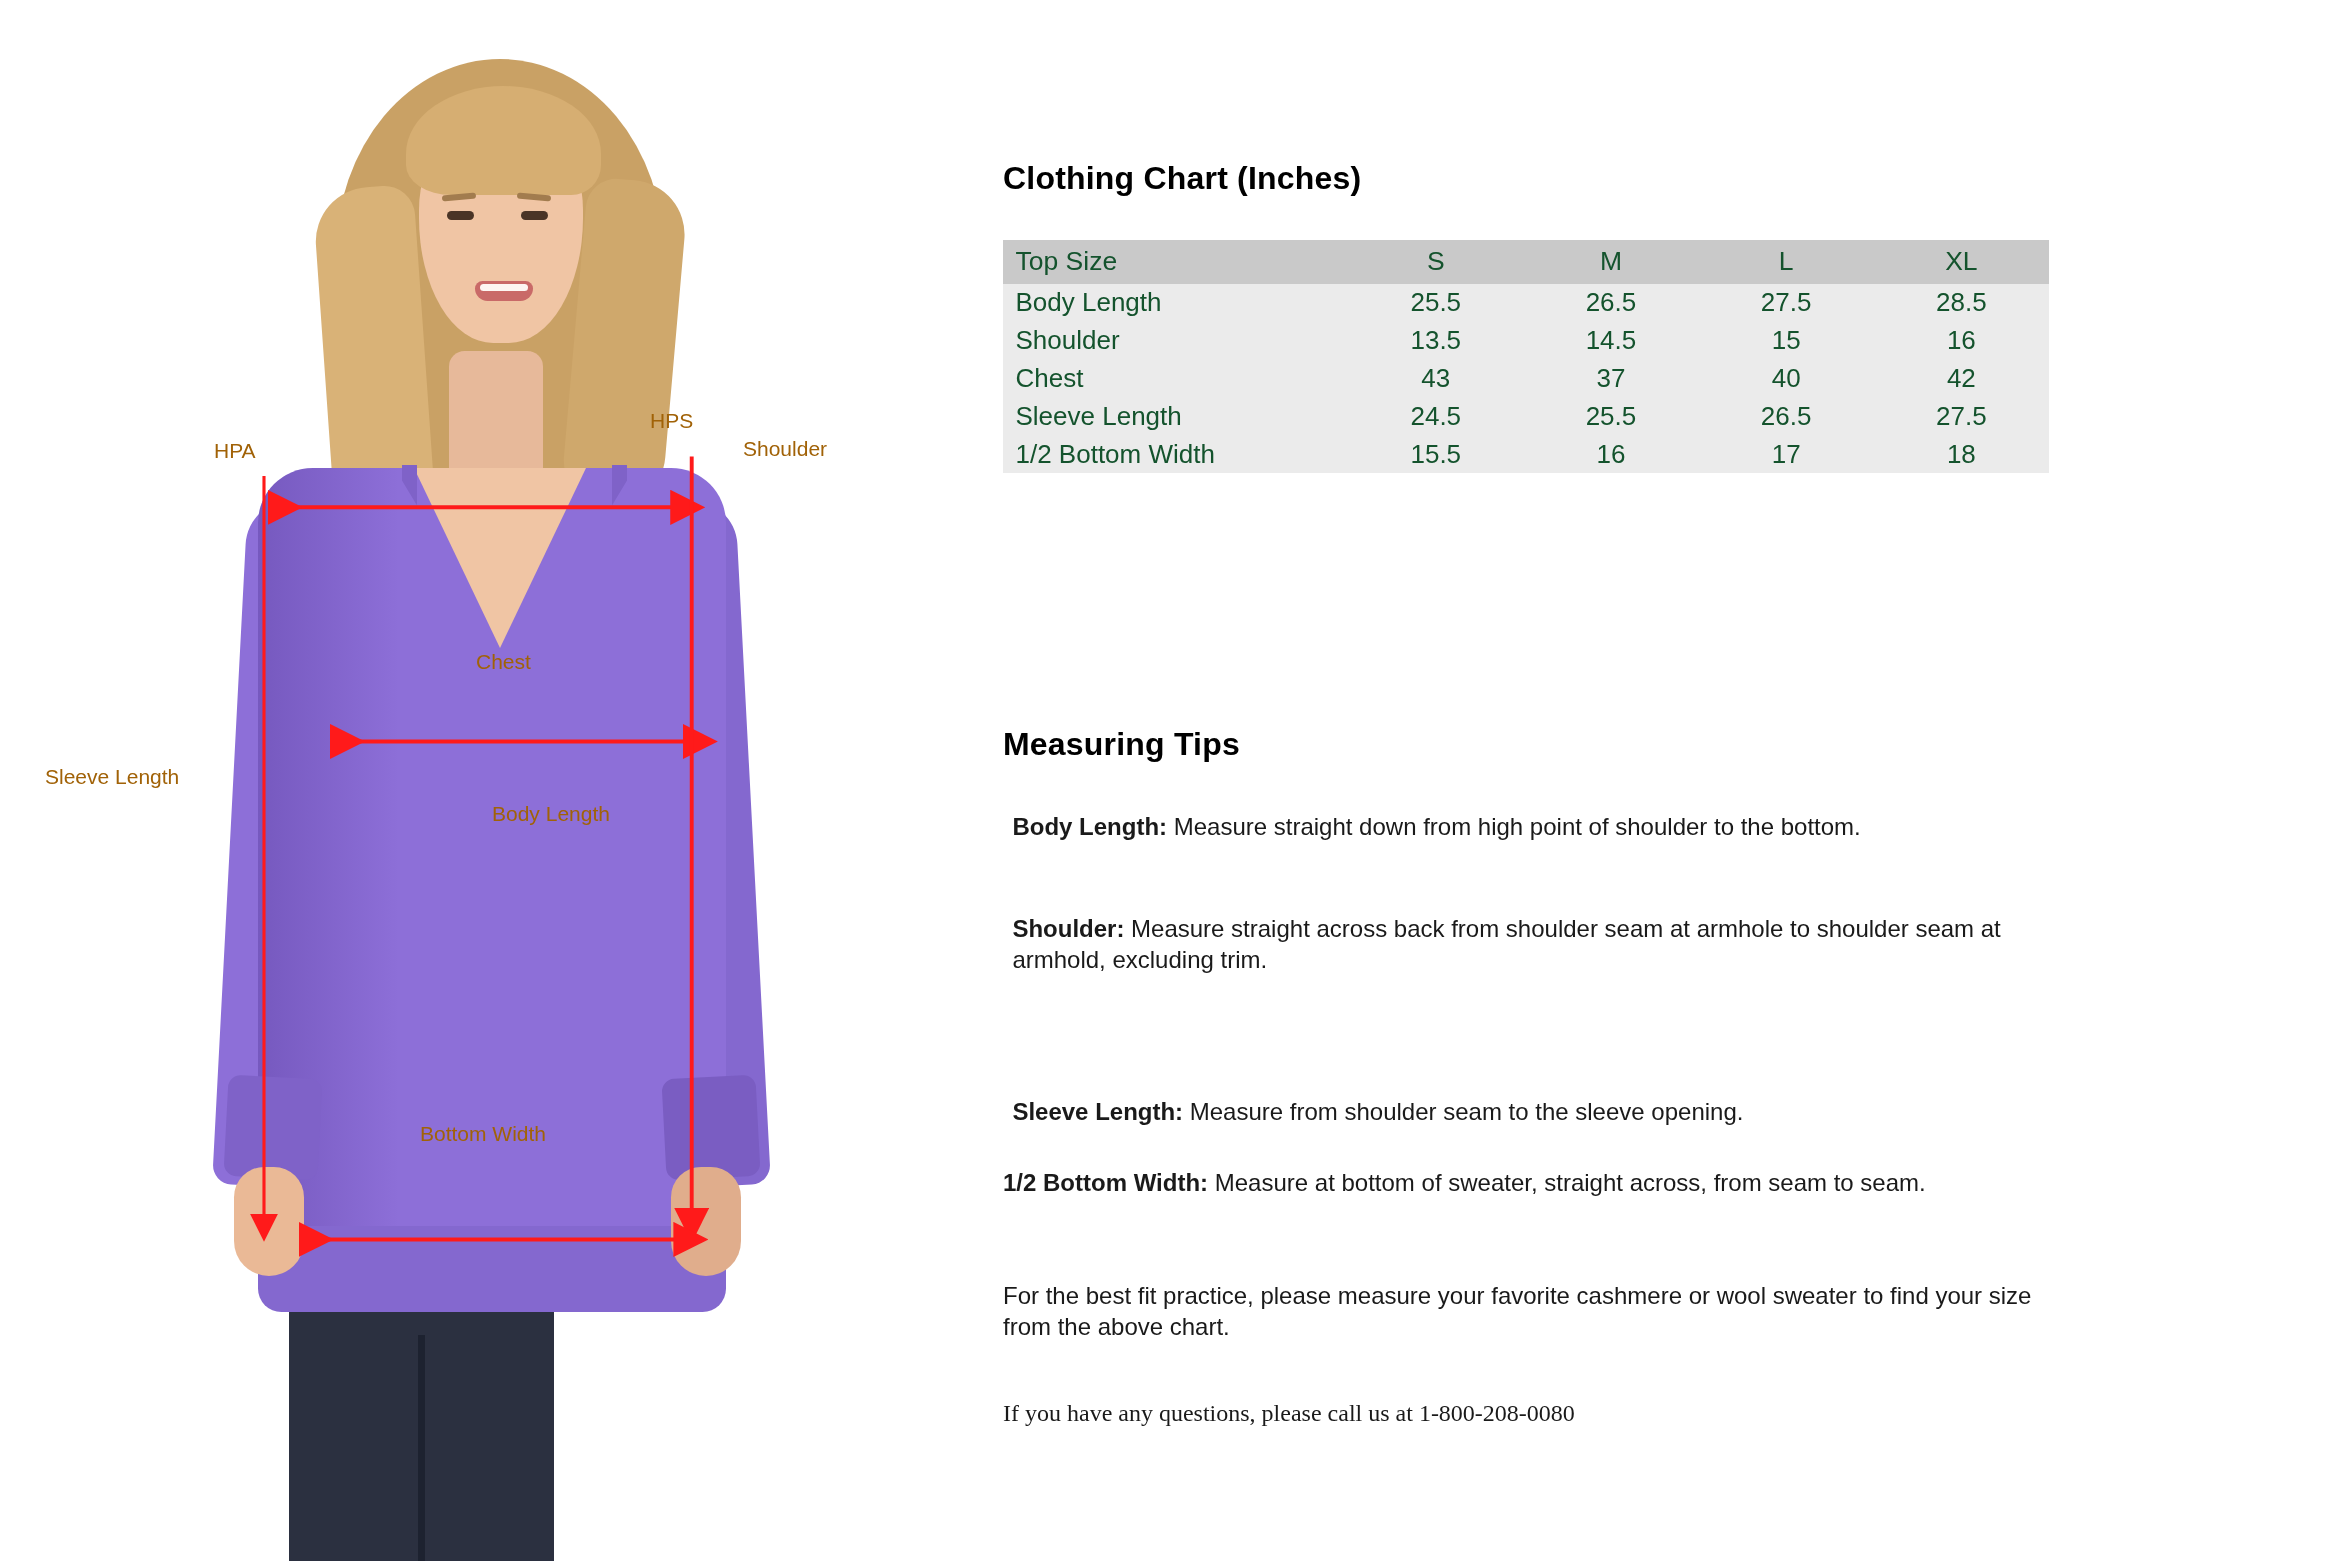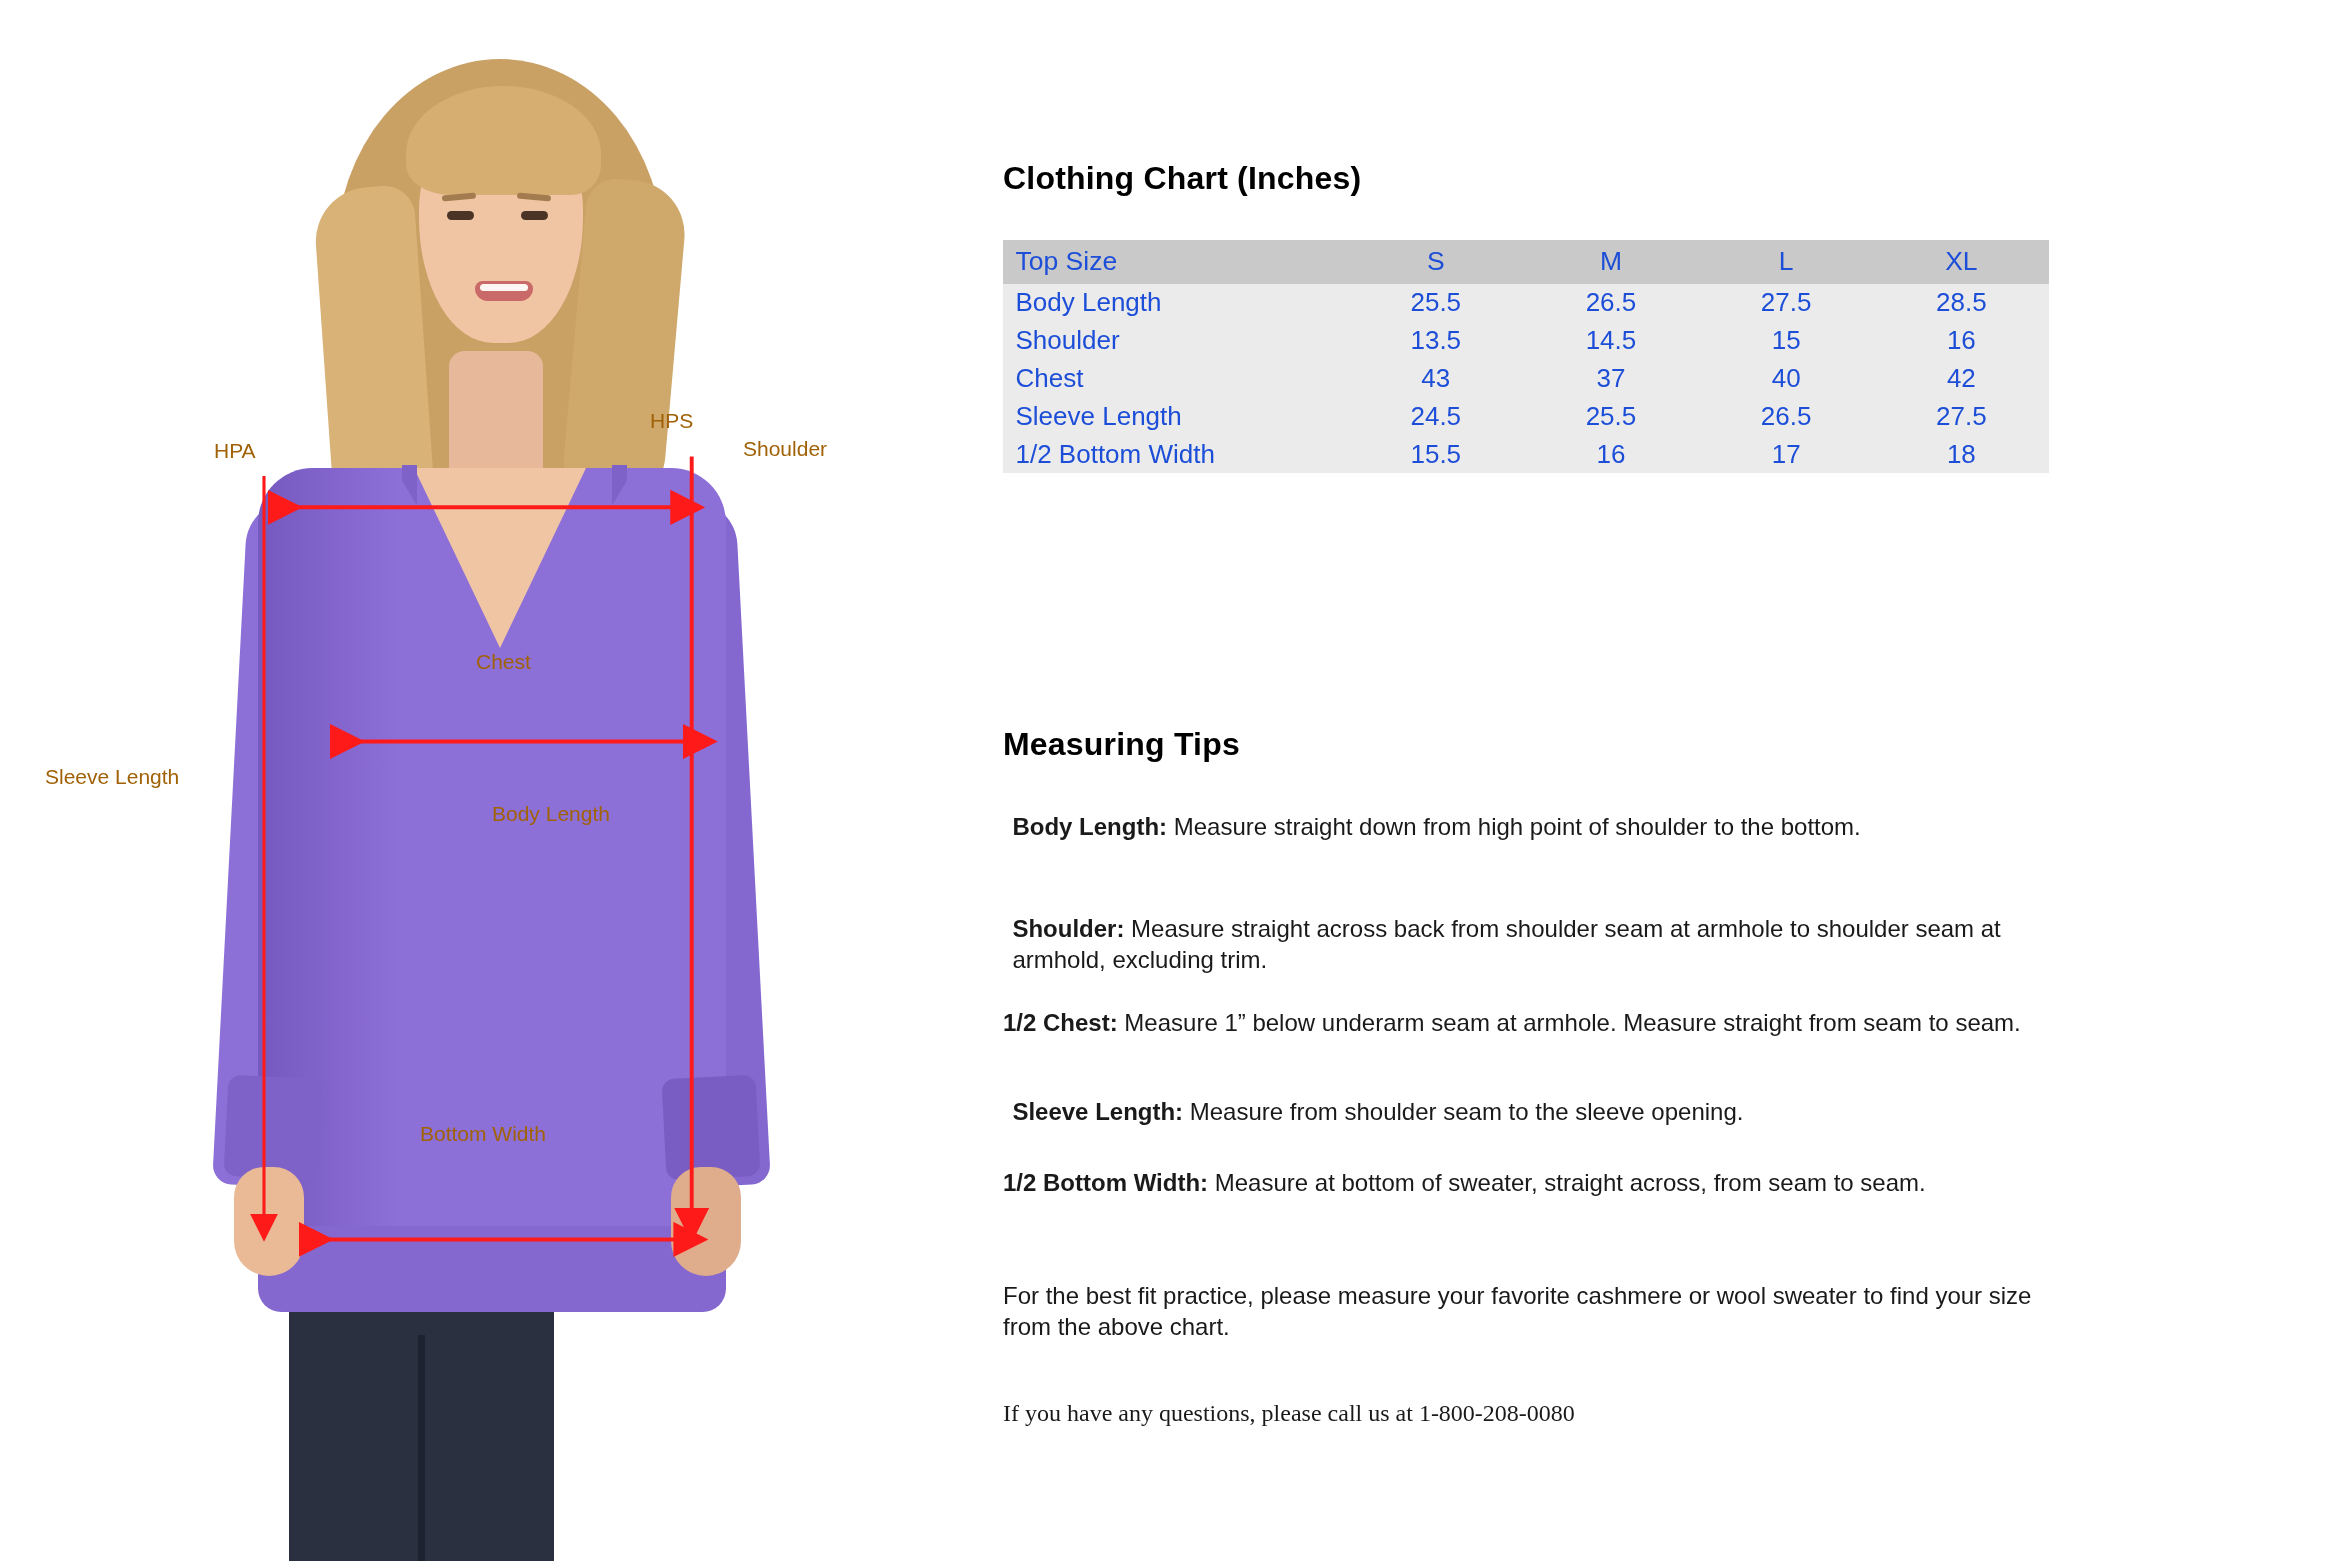--- a/index.html
+++ b/index.html
@@ -194,21 +194,21 @@
   #tips-title  { left: 0px; top: 726px; }
 
   table.size-table {
     position: absolute;
     left: 0px;
     top: 240px;
     width: 1046px;
     border-collapse: collapse;
     background: #ebebeb;
     font-size: 26px;
-    color: #1d4ed8;
+    color: #14532d;
   }
   table.size-table th, table.size-table td {
     padding: 3.1px 0 3.9px 0;
     font-weight: normal;
     text-align: center;
   }
   table.size-table thead th {
     background: #c9c9c9;
     font-size: 26.5px;
     padding-top: 5.5px;
@@ -354,23 +354,20 @@
   </table>
 
   <h1 class="section-title" id="tips-title">Measuring Tips</h1>
 
   <p class="tip tip-indent" id="tip-1">
     <b>Body Length:</b><span> Measure straight down from high point of shoulder to the bottom.</span>
   </p>
   <p class="tip tip-indent" id="tip-2">
     <b>Shoulder:</b><span> Measure straight across back from shoulder seam at armhole to shoulder seam at armhold, excluding trim.</span>
   </p>
-  <p class="tip" id="tip-3">
-    <b>1/2 Chest:</b><span> Measure 1” below underarm seam at armhole. Measure straight from seam to seam.</span>
-  </p>
   <p class="tip tip-indent" id="tip-4">
     <b>Sleeve Length:</b><span> Measure from shoulder seam to the sleeve opening.</span>
   </p>
   <p class="tip" id="tip-5">
     <b>1/2 Bottom Width:</b><span> Measure at bottom of sweater, straight across, from seam to seam.</span>
   </p>
 
   <p class="tip" id="note-1">For the best fit practice, please measure your favorite cashmere or wool sweater to find your size from the above chart.</p>
   <p class="tip" id="note-2">If you have any questions, please call us at 1-800-208-0080</p>
 </div>

